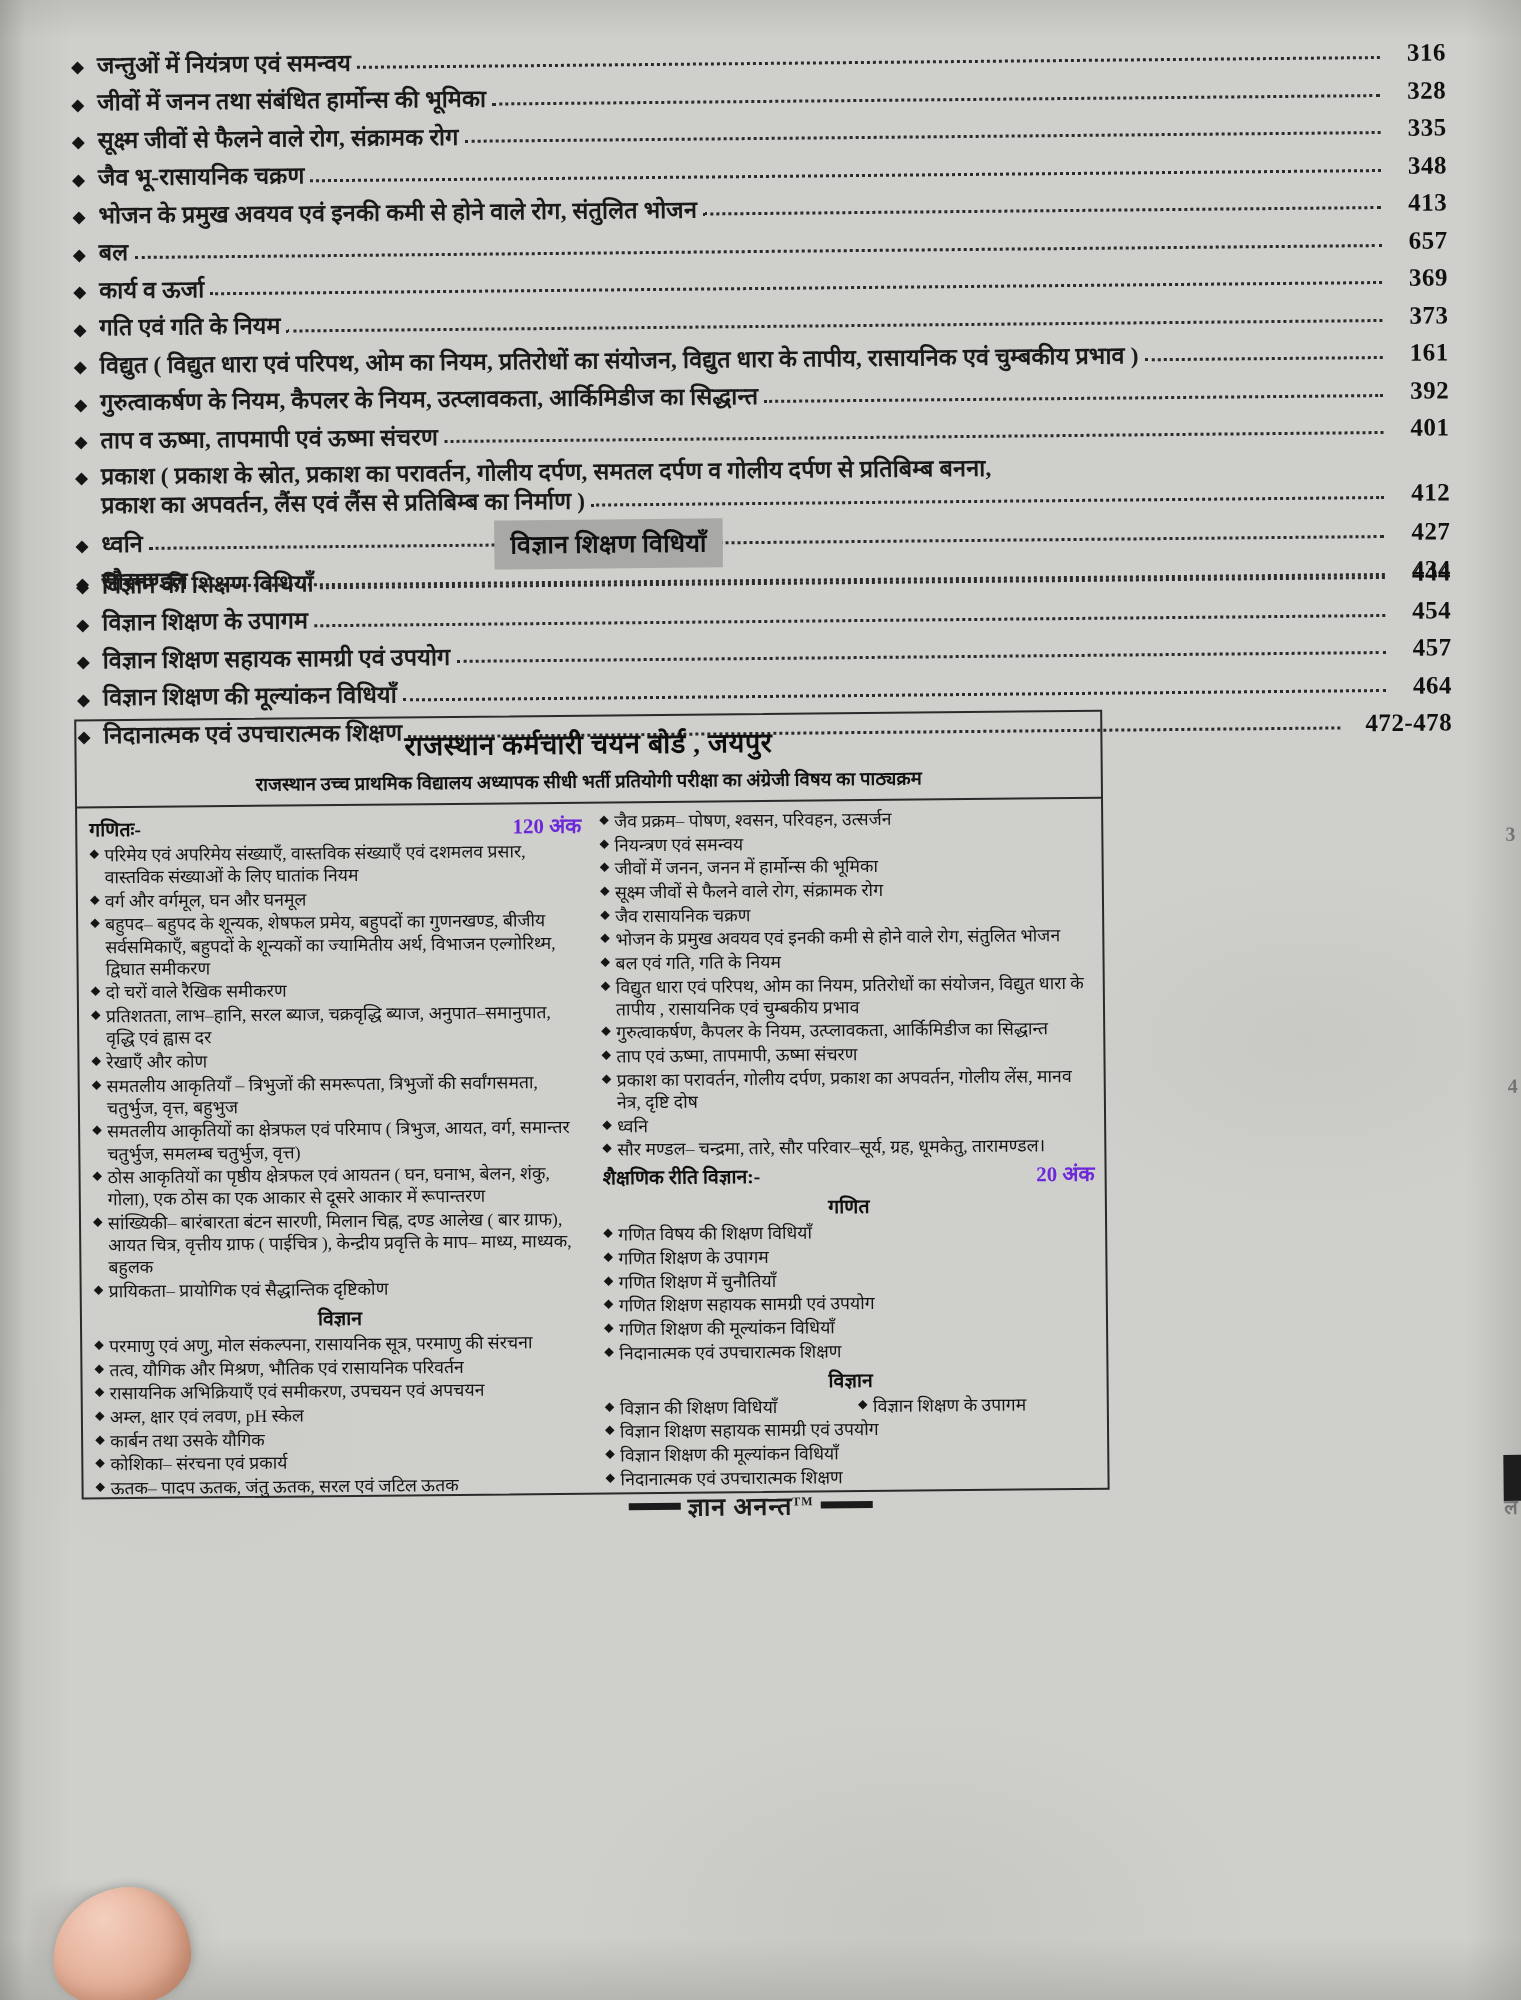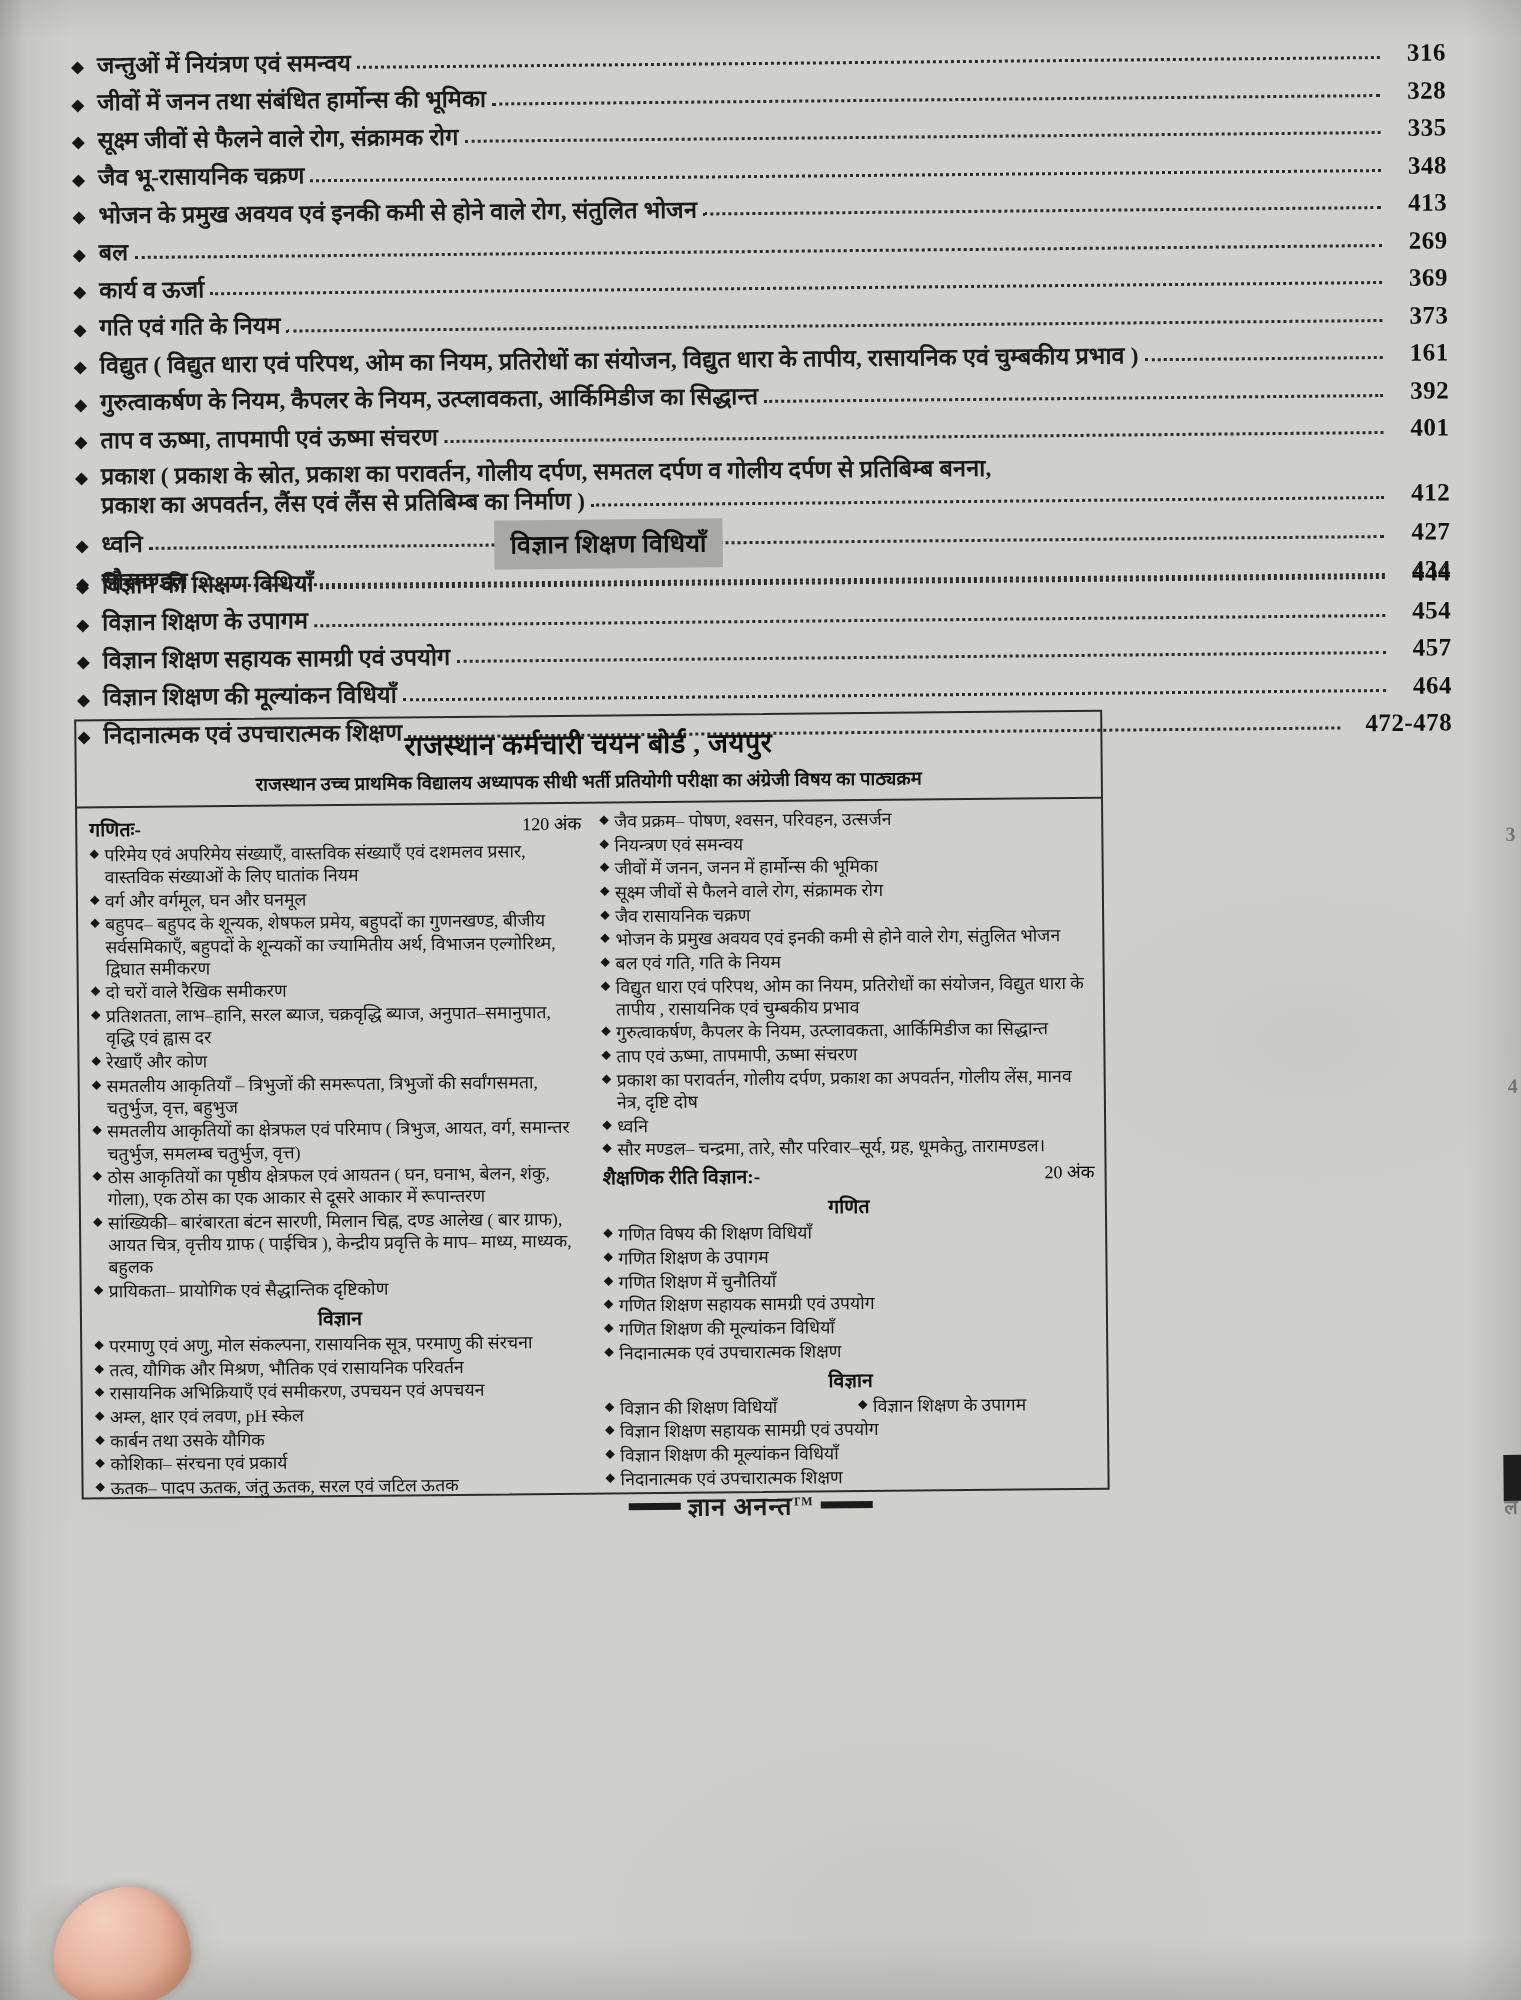--- a/index.html
+++ b/index.html
@@ -111,21 +111,21 @@
 
   .cols{display:flex;padding:7px 10px 0 12px;gap:14px;}
   .col{width:50%;}
   .col.right{padding-left:4px;}
 
   .sec-title{
     font-size:19.5px;font-weight:700;color:#101010;margin:0 0 2px 0;
   }
   .sec-title.center{text-align:center;margin-top:4px;}
   .marks{
-    float:right;font-size:18px;font-weight:400;color:#000000;
+    float:right;font-size:21px;font-weight:700;color:#6d28d9;
   }
   .li{
     display:flex;align-items:flex-start;
     font-size:17.6px;line-height:1.26;color:#141414;
     margin-bottom:1.5px;font-weight:400;
   }
   .li .b{
     flex:0 0 auto;width:15px;font-size:12.5px;line-height:1.5;color:#151515;
   }
   .li .t{flex:1 1 auto;}
@@ -208,21 +208,21 @@
       <span class="bullet">◆</span>
       <span class="toc-label">भोजन के प्रमुख अवयव एवं इनकी कमी से होने वाले रोग, संतुलित भोजन</span>
       <span class="dots"></span>
       <span class="pg">413</span>
     </div>
 
     <div class="toc-row">
       <span class="bullet">◆</span>
       <span class="toc-label">बल</span>
       <span class="dots"></span>
-      <span class="pg">269</span>
+      <span class="pg">657</span>
     </div>
 
     <div class="toc-row">
       <span class="bullet">◆</span>
       <span class="toc-label">कार्य व ऊर्जा</span>
       <span class="dots"></span>
       <span class="pg">369</span>
     </div>
 
     <div class="toc-row">

